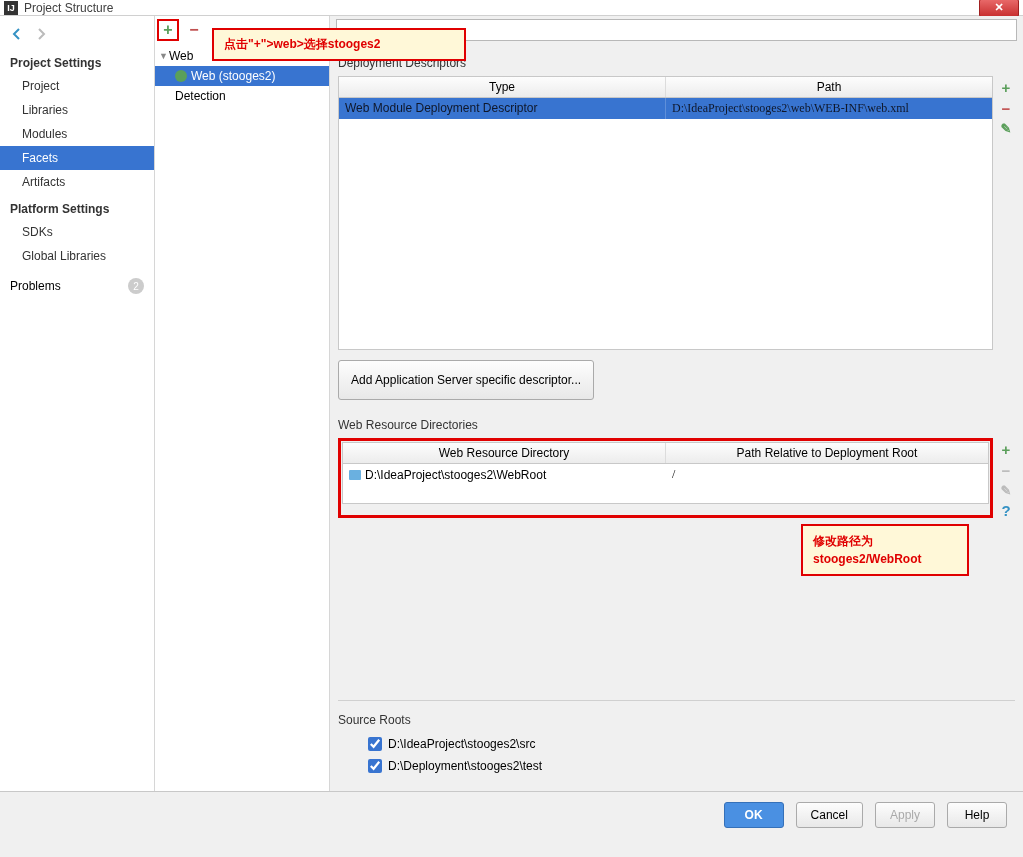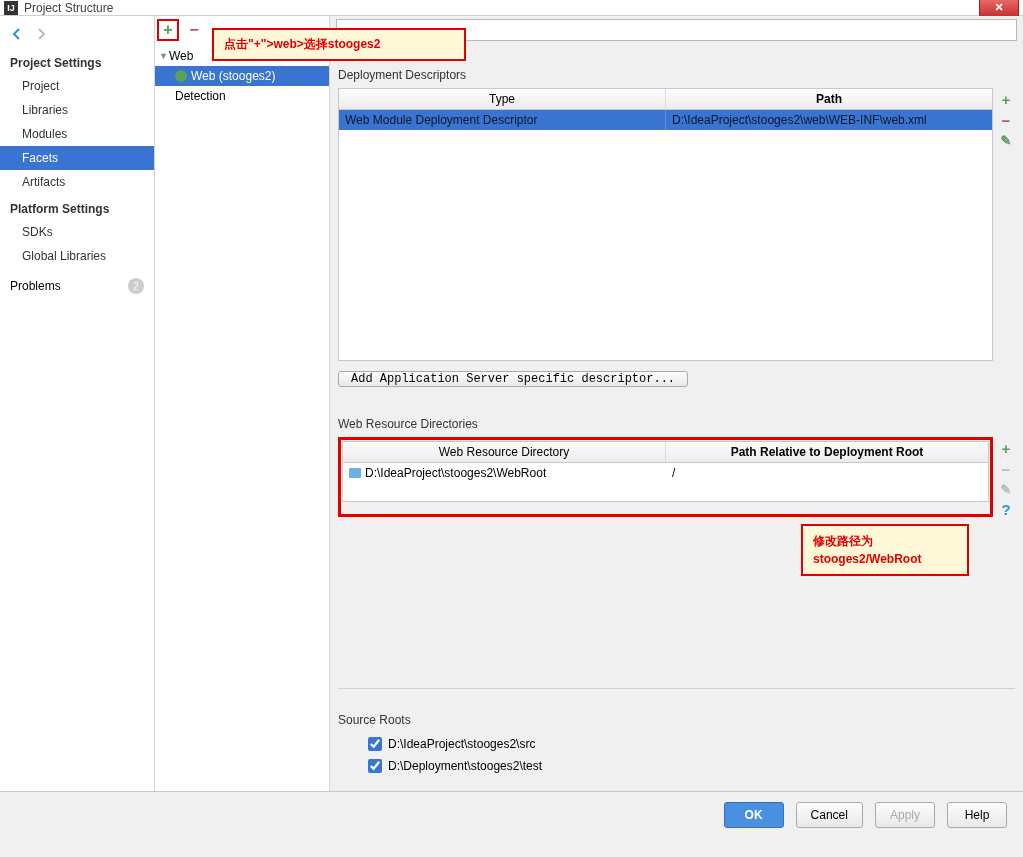--- a/index.html
+++ b/index.html
@@ -34,41 +34,41 @@
 .tree-row.parent { }
 .tree-row.child { padding-left: 20px; background: #3874d0; color: #fff; }
 .tree-row.child .globe { width: 12px; height: 12px; border-radius: 50%; background: #5aa05a; margin-right: 4px; display: inline-block; }
 .tree-row.det { padding-left: 20px; }
 
 .right-panel { flex: 1; background: #f0f0f0; display: flex; flex-direction: column; position: relative; }
 .tool-row { height: 28px; display: flex; align-items: center; padding: 0 6px; gap: 6px; }
 .text-input { flex: 1; height: 22px; border: 1px solid #b8b8b8; background: #fff; padding: 0 4px; }
 
 .content { flex: 1; padding: 8px 8px 0 8px; overflow: hidden; display: flex; flex-direction: column; }
-.section-label { color: #333; margin: 16px 0 6px 0; }
+.section-label { color: #333; margin: 4px 0 6px 0; }
 .table-wrap { display: flex; gap: 4px; }
 .table { flex: 1; border: 1px solid #c8c8c8; background: #fff; }
 .thead { display: flex; background: linear-gradient(#fdfdfd,#ececec); border-bottom: 1px solid #c8c8c8; }
 .th { flex: 1; text-align: center; padding: 3px 0; border-right: 1px solid #dcdcdc; }
-.th:last-child { border-right: none; font-weight: bold; }
+.th:last-child { border-right: none; }
 .trow { display: flex; }
 .trow.sel { background: #3874d0; color: #0f172a; }
 .td { flex: 1; padding: 3px 6px; border-right: 1px solid rgba(255,255,255,0.2); }
-.td:last-child { border-right: none; }
+.td:last-child { border-right: none; font-family: Liberation Serif, serif; }
 .tbody-fill { height: 230px; }
 .side-tools { width: 18px; display: flex; flex-direction: column; align-items: center; gap: 6px; padding-top: 4px; }
 .side-tools .ico { font-size: 15px; font-weight: bold; cursor: pointer; line-height: 1; }
 .ico.plus { color: #5a9e5a; }
 .ico.minus { color: #c05050; }
 .ico.pen { color: #5a9e5a; font-size: 13px; }
 .ico.pen.dis { color: #bbb; }
 .ico.q { color: #3592c4; }
 
 .btn-row { padding: 10px 0 14px 0; }
-.std-btn { background: linear-gradient(#fdfdfd,#e8e8e8); border: 1px solid #aaa; border-radius: 3px; padding: 0 12px; cursor: pointer; font-family: Liberation Mono, monospace; }
+.std-btn { background: linear-gradient(#fdfdfd,#e8e8e8); border: 1px solid #aaa; border-radius: 3px; padding: 12px 12px; cursor: pointer; }
 
 .wrd-table .tbody-fill { height: 18px; }
 .wrd-outline { border: 3px solid #e00000; padding: 1px; }
 .wrd-table .trow .td.first { display: flex; align-items: center; gap: 4px; }
 .folder-ico { width: 12px; height: 10px; background: #6ab0e0; display: inline-block; border-radius: 1px; }
 
 .source-section { margin-top: auto; border-top: 1px solid #d0d0d0; padding-top: 8px; background: #f0f0f0; }
 .check-row { display: flex; align-items: center; gap: 6px; padding: 4px 30px; }
 .check-row input { width: 14px; height: 14px; accent-color: #3874d0; }
 

